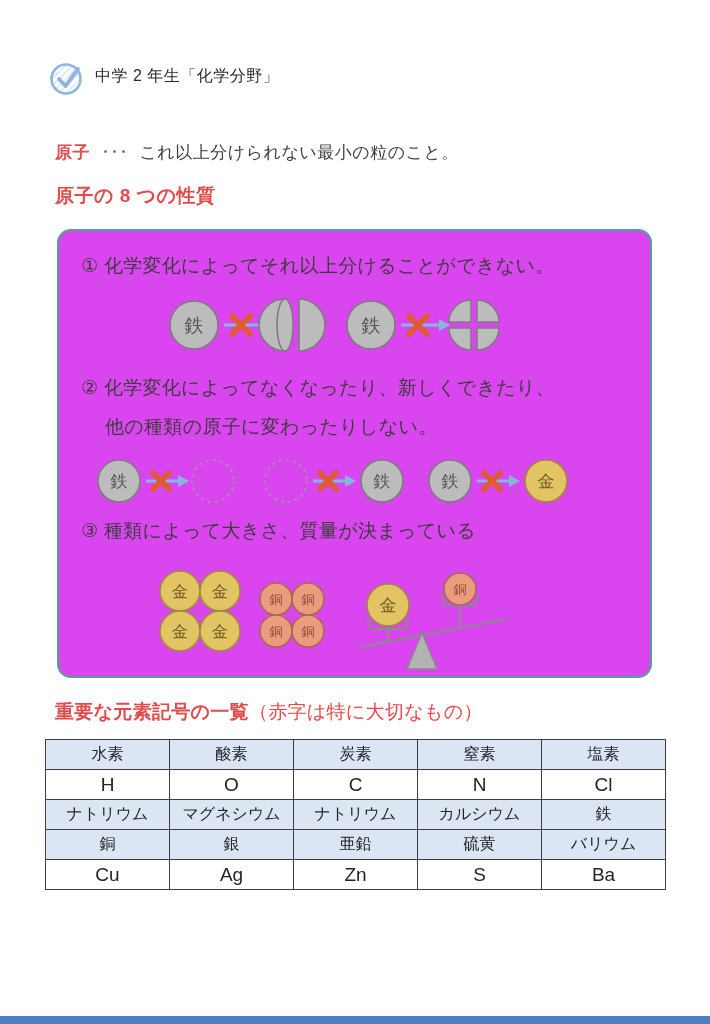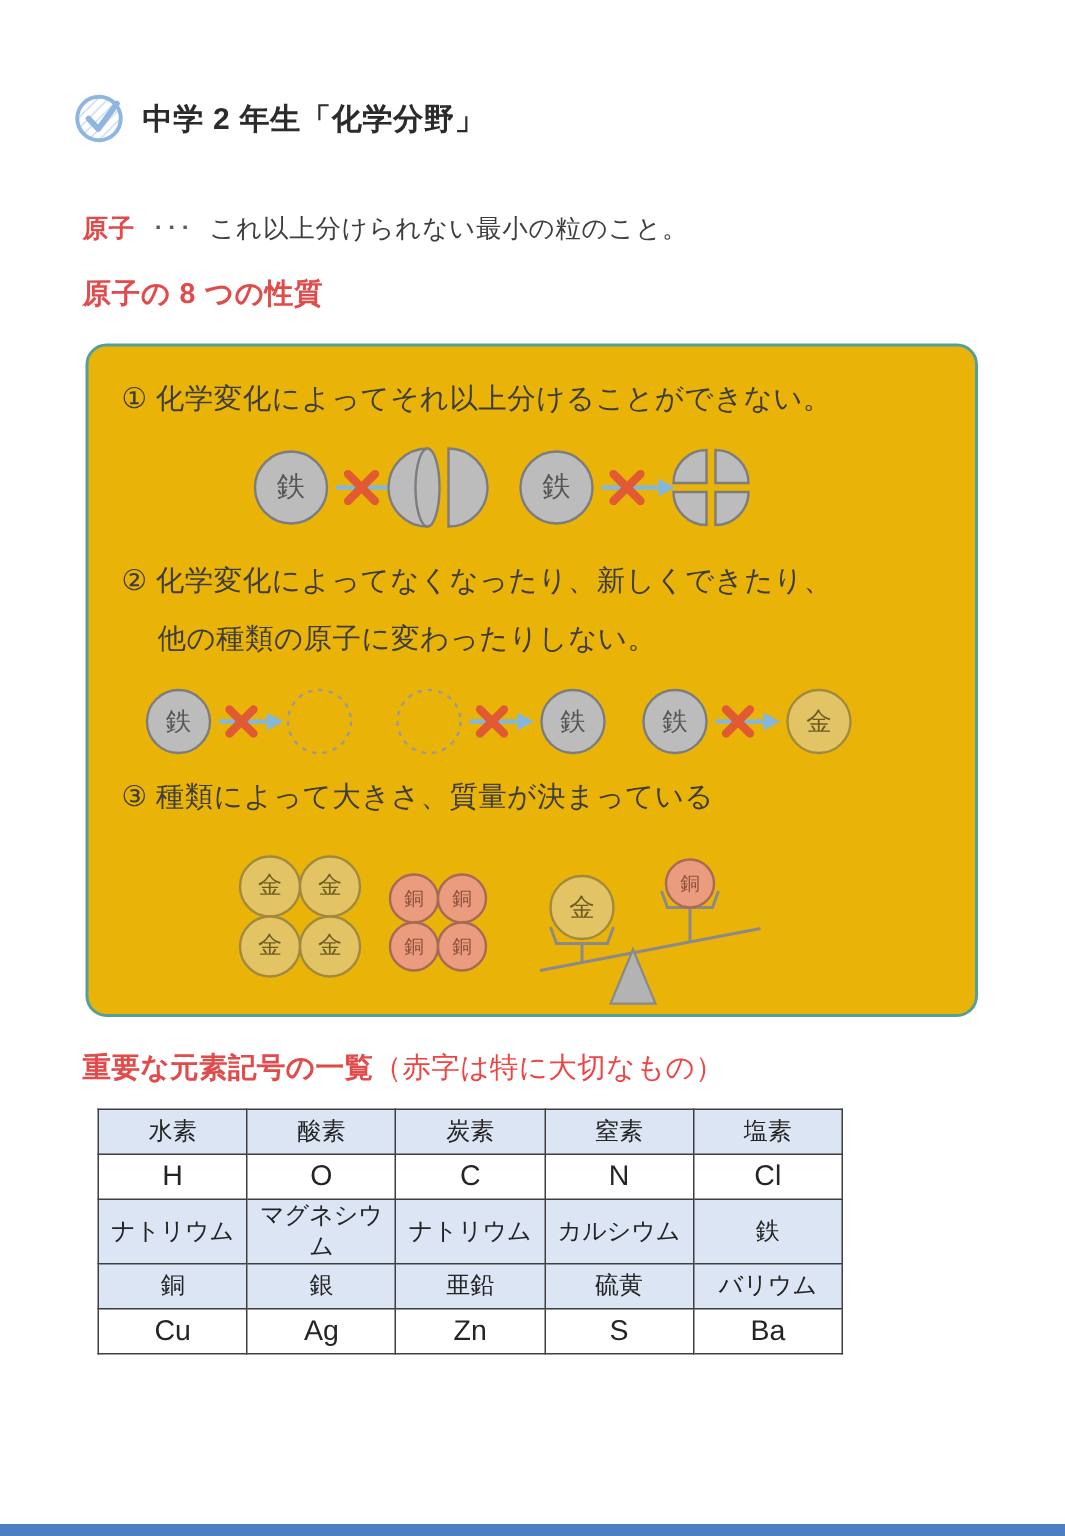--- a/index.html
+++ b/index.html
@@ -3,28 +3,28 @@
 <meta charset="utf-8">
 <style>
   html,body{margin:0;padding:0;}
   body{
     width:710px;height:1024px;position:relative;background:#ffffff;
     font-family:"Liberation Sans","DejaVu Sans",sans-serif;
     color:var(--text);overflow:hidden;
   }
   .abs{position:absolute;}
   
-  .hdr-title{left:95px;top:66px;font-size:20px;font-weight:bold;color:#2b2b2b;letter-spacing:.5px;}
+  .hdr-title{left:95px;top:66px;font-size:16px;font-weight:normal;color:#2b2b2b;letter-spacing:.5px;}
   
   .intro-line{left:55px;top:141px;font-size:17px;letter-spacing:.5px;}
   .intro-term{color:var(--red);font-weight:bold;}
   .intro-sep{color:#5a5a5a;margin:0 6px;}
   .sub-heading{left:55px;top:183px;font-size:19px;font-weight:bold;color:var(--red);letter-spacing:.5px;}
   
-  .props-box{left:57px;top:229px;width:591px;height:445px;border:2px solid var(--teal);border-radius:14px;background:#eab308;}
+  .props-box{left:57px;top:229px;width:591px;height:445px;border:2px solid var(--teal);border-radius:14px;background:#d946ef;}
   .prop-text{position:absolute;font-size:19px;color:var(--text);letter-spacing:.3px;white-space:nowrap;}
   .p1{left:22px;top:22px;}
   .p2{left:22px;top:137px;line-height:39px;}
   .p2 .l2{margin-left:24px;}
   .p3{left:22px;top:287px;}
   .d1{left:2px;top:58px;}
   .d2{left:2px;top:222px;}
   .d3{left:2px;top:326px;}
   
   svg text{font-family:"Liberation Sans","DejaVu Sans",sans-serif;}
@@ -37,21 +37,21 @@
   .arrow-line{stroke:var(--arrowBlue);stroke-width:3;}
   .arrow-head{fill:var(--arrowBlue);}
   .xmark{stroke:var(--xOrange);stroke-width:5.5;stroke-linecap:round;}
   .dashed{fill:none;stroke:#9a9a9a;stroke-width:1.6;stroke-dasharray:3 4;}
   .scale-line{stroke:#8a8a8a;stroke-width:2;fill:none;}
   .fulcrum{fill:#b3b3b3;stroke:#8a8a8a;stroke-width:1.5;}
   
   .tbl-heading{left:55px;top:699px;font-size:19px;letter-spacing:.3px;}
   .tbl-heading .hl{color:var(--red);font-weight:bold;}
   .tbl-heading .note{color:#ef4444;}
-  table.elements{position:absolute;left:65px;top:739px;width:497px;border-collapse:collapse;table-layout:fixed;}
+  table.elements{position:absolute;left:45px;top:739px;width:621px;border-collapse:collapse;table-layout:fixed;}
   table.elements td{border:1px solid var(--tableBorder);text-align:center;height:29px;padding:0;color:#242424;}
   tr.name-row td{background:var(--headerBg);font-size:16px;}
   tr.sym-row td{font-size:19px;}
   td.red{color:var(--tableRed);}
   .footer-bar{left:0;bottom:0;width:710px;height:8px;background:var(--footerBlue);}
 </style>
 </head>
 <body>
 
 <div class="abs" style="left:49px;top:60px;width:37px;height:37px;">

